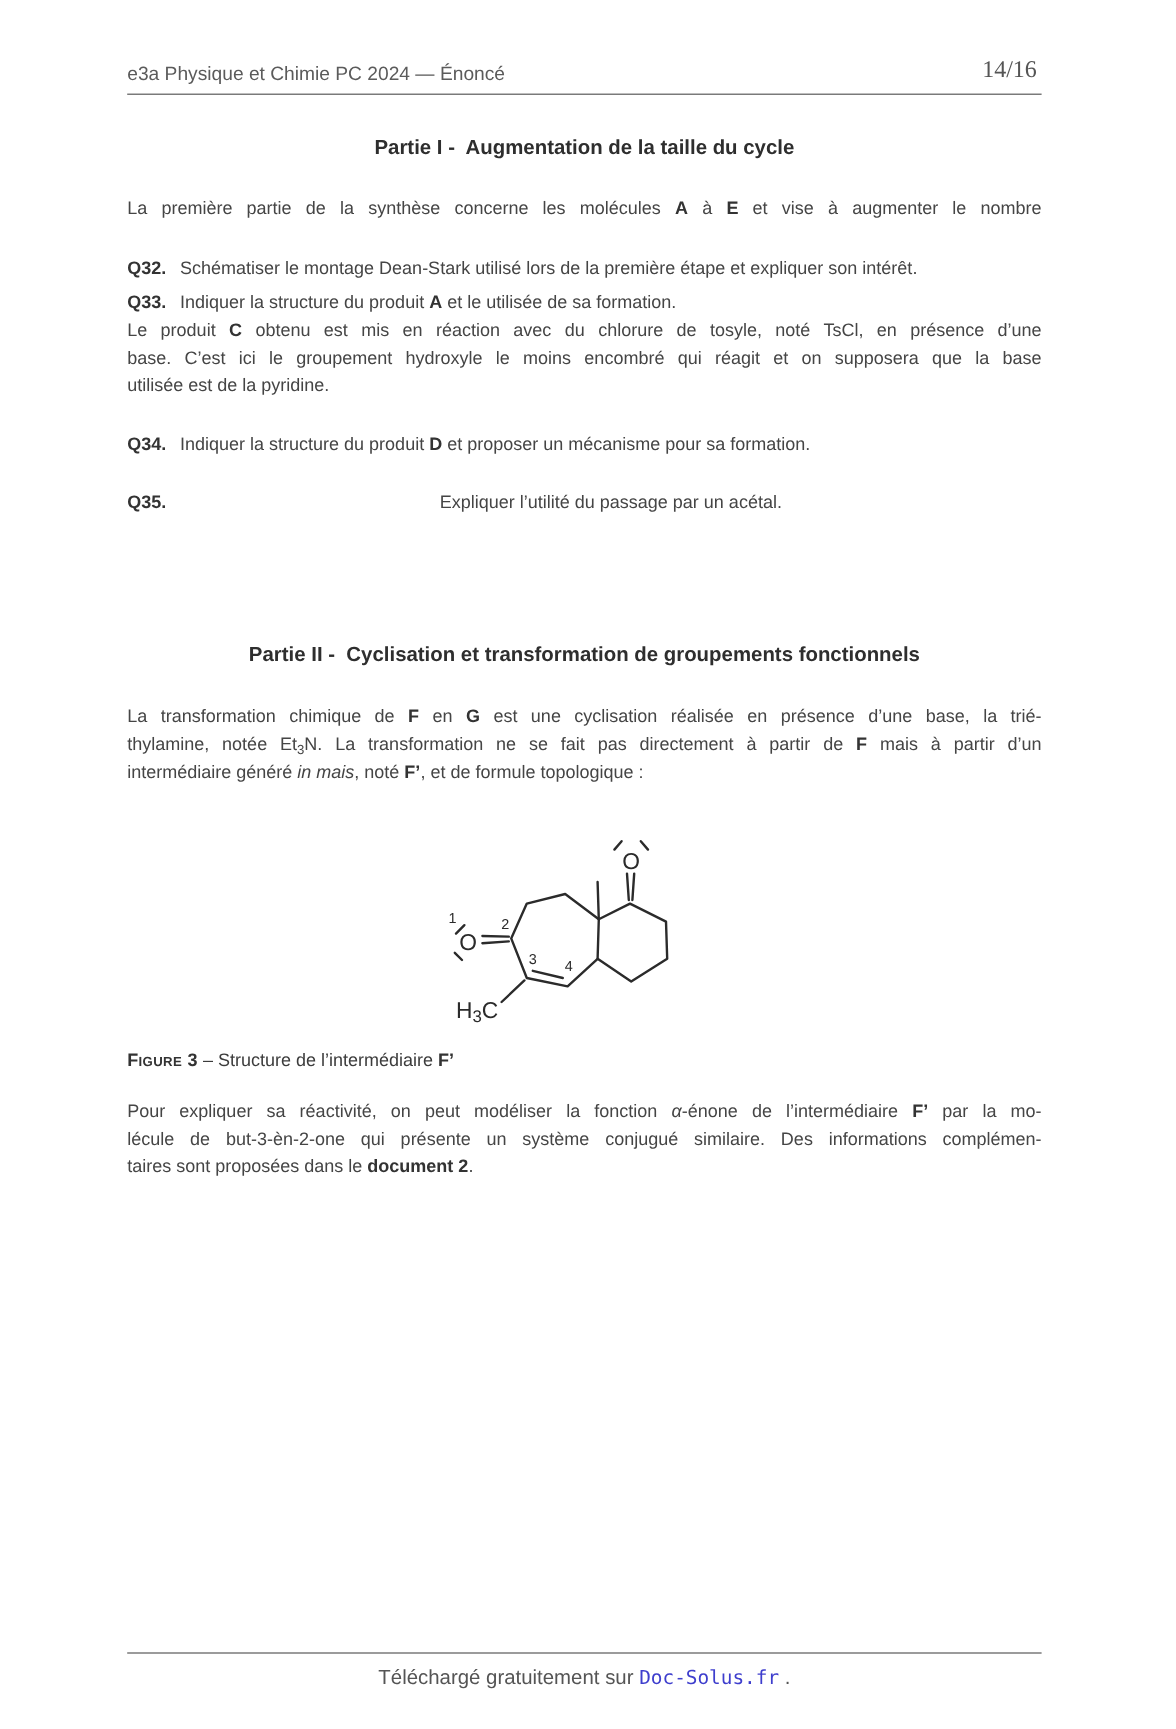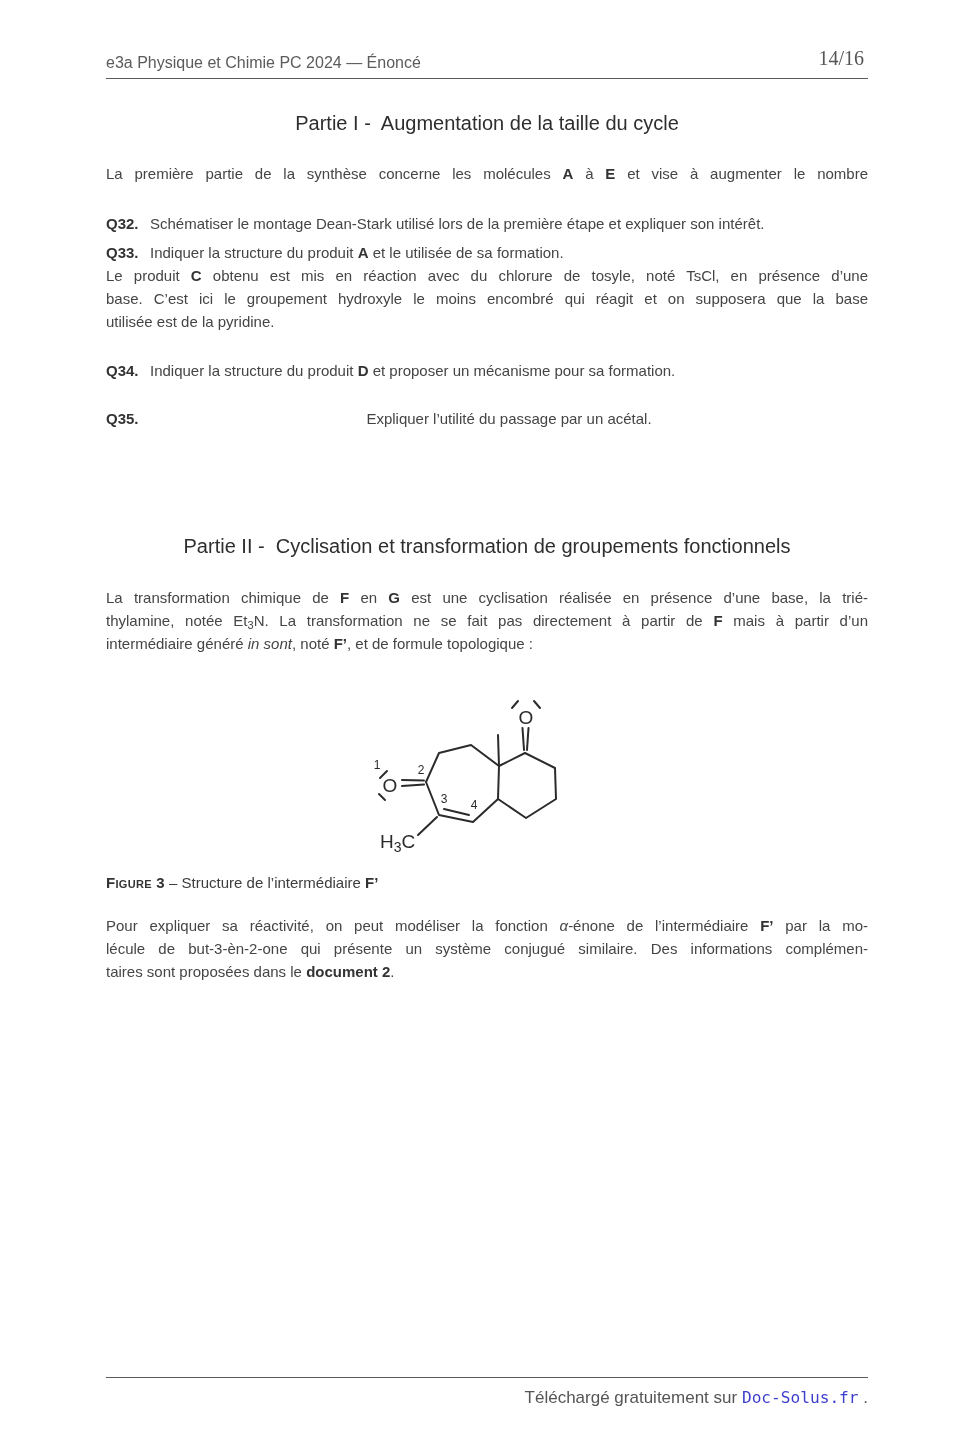--- a/index.html
+++ b/index.html
@@ -8,21 +8,21 @@
     font-family:"Liberation Sans",sans-serif;color:#454545;
   }
   .content{position:absolute;left:106px;width:762px;top:0;}
 
   
   .header{position:relative;padding-top:53px;padding-bottom:5px;border-bottom:1.5px solid #5a5a5a;}
   .header-title{text-align:left;font-family:Liberation Sans, sans-serif;font-size:16px;line-height:20px;color:#5b5b5b;}
   .page-number{position:absolute;right:4px;top:47px;font-family:"Liberation Serif",serif;font-size:20px;color:#555;}
 
   
-  .part-heading{margin:0;text-align:center;font-size:20px;font-weight:normal;color:#2e2e2e;line-height:22px;white-space:pre-wrap;}
+  .part-heading{margin:0;text-align:center;font-size:17px;font-weight:bold;color:#2e2e2e;line-height:22px;white-space:pre-wrap;}
   .mt-h1{margin-top:33px;}
   .mt-h2{margin-top:105px;}
 
   
   .para{font-size:15px;line-height:23px;}
   .line{min-height:23px;}
   .just{text-align:justify;text-align-last:justify;}
   .mt-p1{margin-top:28px;} .mt-q32{margin-top:27px;} .mt-q33{margin-top:6px;}
   .mt-p2{} .mt-q34{margin-top:26px;} .mt-p3{margin-top:21px;}
   .mt-q35{margin-top:25px;text-align:center;} .mt-p4{margin-top:29px;} .mt-p5{margin-top:23px;}
@@ -37,21 +37,21 @@
   .seg-link{color:#3e3ecd;}
   sub{font-size:11px;line-height:0;vertical-align:-3px;}
 
   
   .figure-wrap{margin-top:27px;text-align:center;}
   .figure-wrap svg{display:inline-block;}
   .caption{margin-top:13px;text-align:left;font-size:15px;color:#3c3c3c;}
 
   
   .footer{position:absolute;left:106px;width:762px;top:1377px;border-top:1.5px solid #5a5a5a;
-          padding-top:10px;text-align:right;font-size:17px;color:#555;}
+          padding-top:10px;text-align:center;font-size:17px;color:#555;}
 </style>
 </head>
 <body>
 
 <div class="page">
   <div class="content">
 
     <div class="header">
       <div class="header-title">e3a Physique et Chimie PC 2024 — Énoncé</div>
       <div class="page-number">14/16</div>
@@ -88,21 +88,21 @@
     <div class="qitem mt-q35">
       <span class="qlabel">Q35.</span>
       <div class="line"><span>Expliquer l’utilité du passage par un acétal.</span></div>
     </div>
 
     <h1 class="part-heading mt-h2">Partie II -  Cyclisation et transformation de groupements fonctionnels</h1>
 
     <div class="para mt-p4">
       <div class="line just"><span>La transformation chimique de </span><span class="seg-b">F</span><span> en </span><span class="seg-b">G</span><span> est une cyclisation réalisée en présence d’une base, la trié-</span></div>
       <div class="line just"><span>thylamine, notée Et</span><sub>3</sub><span>N. La transformation ne se fait pas directement à partir de </span><span class="seg-b">F</span><span> mais à partir d’un</span></div>
-      <div class="line"><span>intermédiaire généré </span><span class="seg-i">in sont</span><span>, noté </span><span class="seg-b">F’</span><span>, et de formule topologique :</span></div>
+      <div class="line"><span>intermédiaire généré </span><span class="seg-i">in mais</span><span>, noté </span><span class="seg-b">F’</span><span>, et de formule topologique :</span></div>
     </div>
 
     <div class="figure-wrap">
       <svg width="330" height="175" viewBox="0 0 330 175">
         <g stroke="#2b2b2b" stroke-width="2" fill="none" stroke-linejoin="round" stroke-linecap="round">
           <path d="M104,100 L117,71 L149,63 L177,84 L176,117 L151,140 L117,133 Z"></path>
           <path d="M177,84 L203,71 L233,86 L234,117 L204,136 L176,117"></path>
           <line x1="177" y1="84" x2="176" y2="53"></line>
           <line x1="96" y1="153" x2="115" y2="135"></line>
           <line x1="122" y1="127" x2="147" y2="133"></line>

